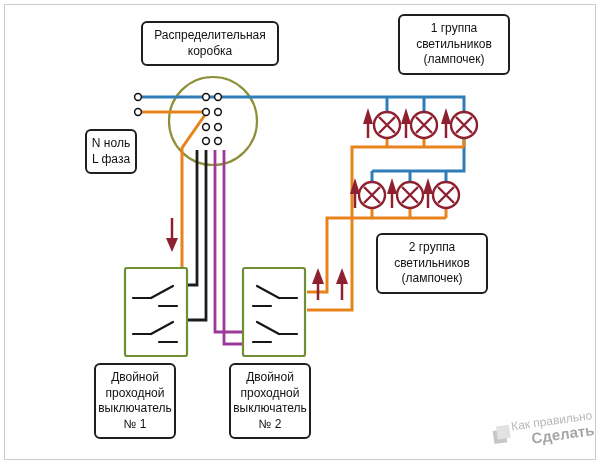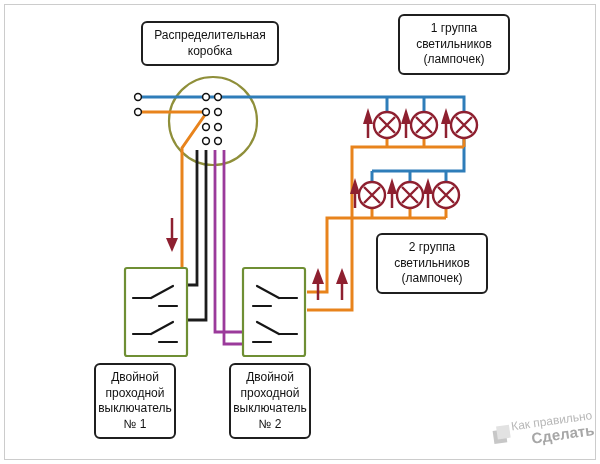--- a/index.html
+++ b/index.html
@@ -162,20 +162,22 @@
     </g>
   </svg>
 
   <div class="callout" style="left:141px;top:21px;width:132px;">Распределительная
 коробка</div>
 
   <div class="callout" style="left:353px;top:14px;width:106px;margin-left:45px;">1 группа
 светильников
 (лампочек)</div>
 
+  <div class="callout" style="left:85px;top:129px;width:46px;">N ноль
+L фаза</div>
 
   <div class="callout" style="left:376px;top:233px;width:106px;text-align:center;">2 группа
 светильников
 (лампочек)</div>
 
   <div class="callout" style="left:94px;top:363px;width:76px;">Двойной
 проходной
 выключатель
 № 1</div>
 

